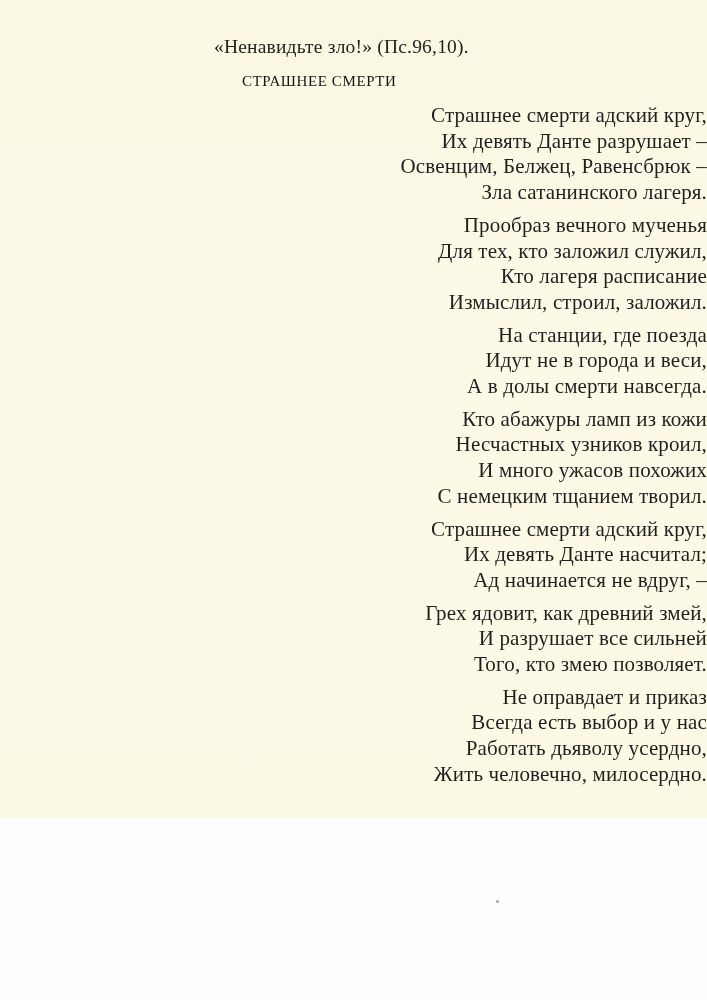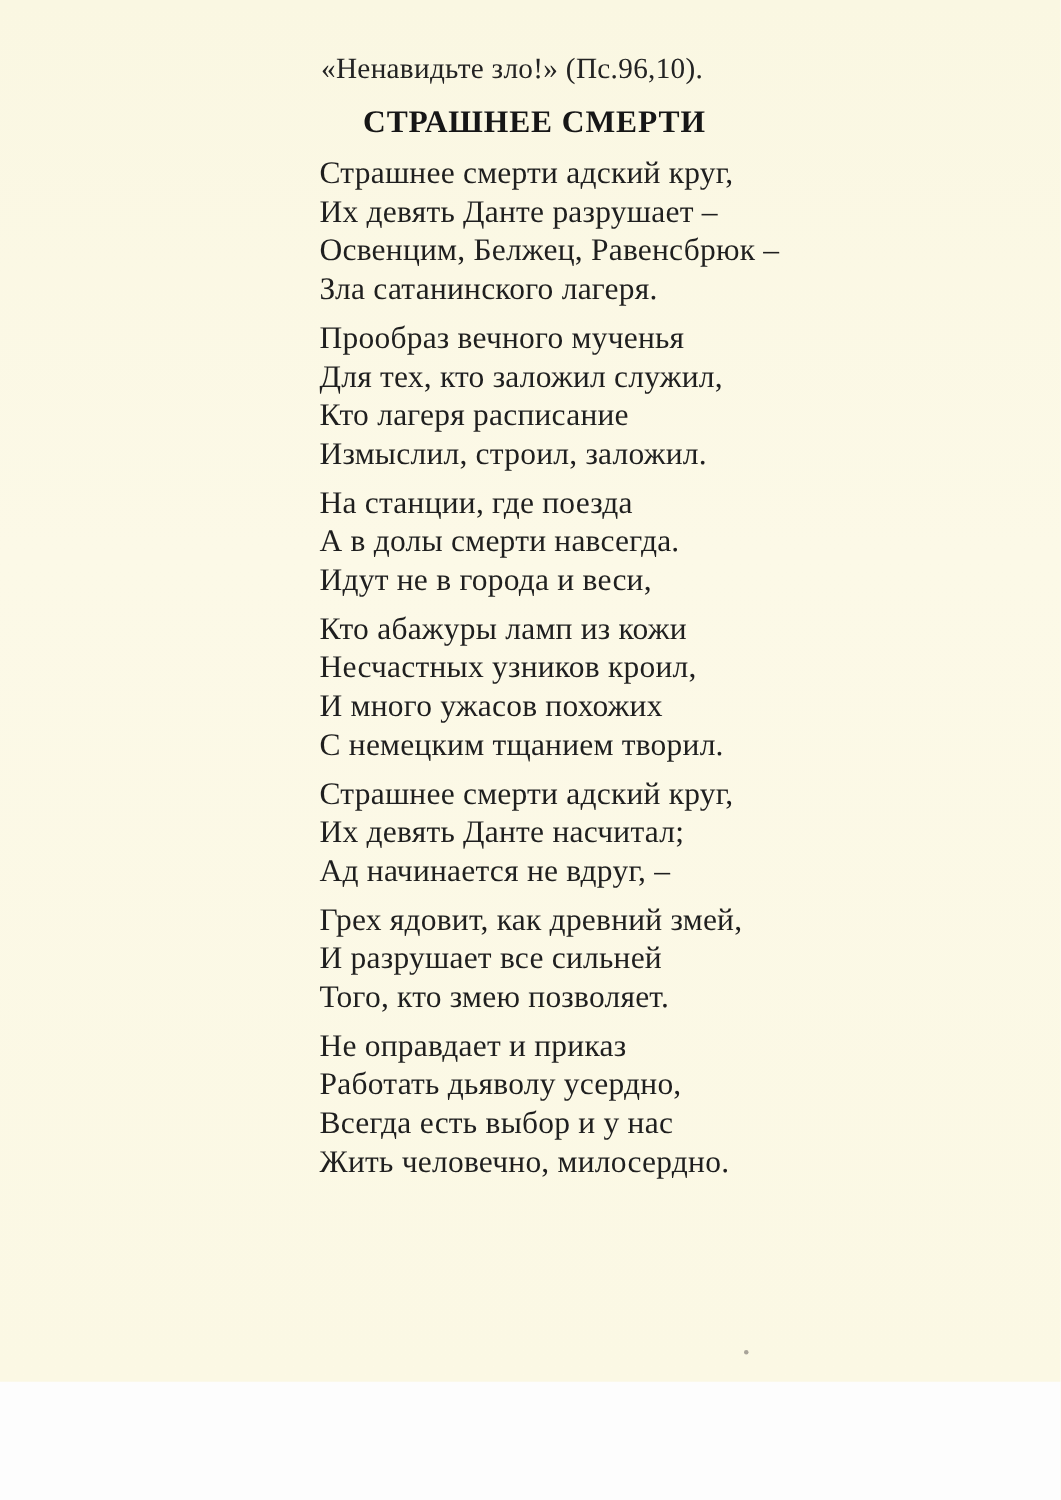--- a/index.html
+++ b/index.html
@@ -9,43 +9,44 @@
   body {
     width: 707px;
     height: 1000px;
     background: #fdfdfc;
     overflow: hidden;
     font-family: "Liberation Serif", "DejaVu Serif", serif;
   }
   .paper {
     position: relative;
     width: 707px;
-    height: 921px;
+    height: 818px;
     background: #fbf8e5;
     background-image: linear-gradient(180deg, #faf7e2 0%, #fcf9e7 40%, #fbf8e4 100%);
     color: #1f1f1f;
   }
   .epigraph {
     margin: 0;
     padding: 37px 0 0 214px;
     font-size: 19.5px;
     line-height: 20px;
     letter-spacing: 0.2px;
     color: #232323;
   }
   .title {
     margin: 13px 0 0 242px;
-    font-size: 21px;
+    font-size: 15px;
     line-height: 22px;
-    font-weight: bold;
+    font-weight: normal;
     letter-spacing: 0.6px;
     color: #161616;
   }
   .poem {
     margin: 11px 0 0 213px;
+    text-align: right;
   }
   .stanza {
     margin: 0 0 7px 0;
   }
   .poem-line {
     font-size: 21px;
     line-height: 25.7px;
     letter-spacing: 0.15px;
     white-space: nowrap;
     color: #1f1f1f;
@@ -79,41 +80,41 @@
         <div class="poem-line">Зла сатанинского лагеря.</div>
       </div>
       <div class="stanza">
         <div class="poem-line">Прообраз вечного мученья</div>
         <div class="poem-line">Для тех, кто заложил служил,</div>
         <div class="poem-line">Кто лагеря расписание</div>
         <div class="poem-line">Измыслил, строил, заложил.</div>
       </div>
       <div class="stanza">
         <div class="poem-line">На станции, где поезда</div>
+        <div class="poem-line">Идут не в города и веси,</div>
         <div class="poem-line">А в долы смерти навсегда.</div>
-        <div class="poem-line">Идут не в города и веси,</div>
       </div>
       <div class="stanza">
         <div class="poem-line">Кто абажуры ламп из кожи</div>
         <div class="poem-line">Несчастных узников кроил,</div>
         <div class="poem-line">И много ужасов похожих</div>
         <div class="poem-line">С немецким тщанием творил.</div>
       </div>
       <div class="stanza">
         <div class="poem-line">Страшнее смерти адский круг,</div>
         <div class="poem-line">Их девять Данте насчитал;</div>
         <div class="poem-line">Ад начинается не вдруг, –</div>
       </div>
       <div class="stanza">
         <div class="poem-line">Грех ядовит, как древний змей,</div>
         <div class="poem-line">И разрушает все сильней</div>
         <div class="poem-line">Того, кто змею позволяет.</div>
       </div>
       <div class="stanza">
         <div class="poem-line">Не оправдает и приказ</div>
+        <div class="poem-line">Всегда есть выбор и у нас</div>
         <div class="poem-line">Работать дьяволу усердно,</div>
-        <div class="poem-line">Всегда есть выбор и у нас</div>
         <div class="poem-line">Жить человечно, милосердно.</div>
       </div>
     </div>
   <div class="speck"></div>
 </div>
 <div class="scan-margin"></div>
 
 </body></html>

